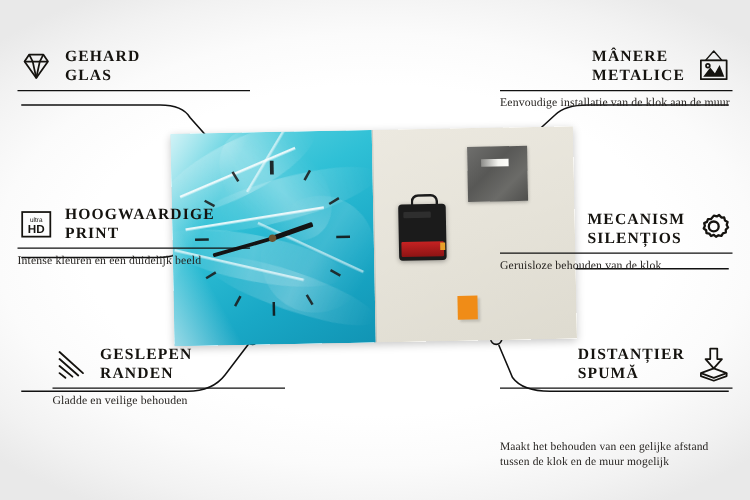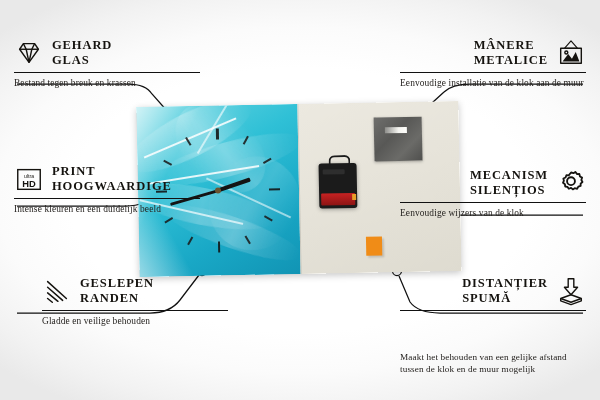--- a/index.html
+++ b/index.html
@@ -368,33 +368,32 @@
           <path d="M10 6 L13 12 L16 26"></path>
           <path d="M22 6 L19 12 L16 26"></path>
         </g>
       </svg>
       <div class="callout-title">
         <div>GEHARD</div>
         <div>GLAS</div>
       </div>
     </div>
     <div class="callout-rule"></div>
-    <div class="callout-desc">Bestand tegen breuk en krassen</div>
   </div>
 
   <div class="callout left" id="callout-hoogwaardige-print">
     <div class="callout-head">
       <svg class="callout-icon" viewBox="0 0 32 32">
         <rect x="4" y="6" width="24" height="21" fill="none" stroke="#15130f" stroke-width="1.5"></rect>
         <text x="16" y="14.5" font-family="Liberation Sans, sans-serif" font-size="5.5" text-anchor="middle" fill="#15130f">ultra</text>
         <text x="16" y="24" font-family="Liberation Sans, sans-serif" font-size="10" font-weight="bold" text-anchor="middle" fill="#15130f">HD</text>
       </svg>
       <div class="callout-title">
+        <div>HOOGWAARDIGE</div>
         <div>PRINT</div>
-        <div>HOOGWAARDIGE</div>
       </div>
     </div>
     <div class="callout-rule"></div>
     <div class="callout-desc">Intense kleuren en een duidelijk beeld</div>
   </div>
 
   <div class="callout left" id="callout-geslepen-randen">
     <div class="callout-head">
       <svg class="callout-icon" viewBox="0 0 32 32">
         <g stroke="#15130f" stroke-width="1.6" stroke-linecap="round">
@@ -439,21 +438,21 @@
           <path d="M16 4.5 L18.6 5.2 L20.6 3.9 L22.6 6.2 L25 6.1 L25.7 8.8 L28 10 L27.2 12.6 L28.4 14.8 L26.4 16.6 L26.4 19.1 L23.9 19.9 L22.6 22.2 L20 21.6 L17.9 22.9 L16 21.2 L13.6 22.2 L12 20.1 L9.6 19.7 L9.3 17.2 L7.2 15.7 L8.2 13.4 L7.6 11 L10 9.9 L10.9 7.5 L13.4 7.6 Z" transform="translate(0.4,0.4) scale(0.98)"></path>
           <circle cx="16" cy="14" r="4.2"></circle>
         </g>
       </svg>
       <div class="callout-title">
         <div>MECANISM</div>
         <div>SILENȚIOS</div>
       </div>
     </div>
     <div class="callout-rule"></div>
-    <div class="callout-desc">Eenvoudige wijzers van de klok</div>
+    <div class="callout-desc">Geruisloze behouden van de klok</div>
   </div>
 
   <div class="callout right" id="callout-distantier-spuma">
     <div class="callout-head">
       <svg class="callout-icon" viewBox="0 0 32 32">
         <g fill="none" stroke="#15130f" stroke-width="1.5" stroke-linejoin="round">
           <path d="M13 3 L19 3 L19 12 L23 12 L16 20 L9 12 L13 12 Z"></path>
           <path d="M16 20 L27 24 L16 28 L5 24 Z"></path>
           <path d="M5 24 L5 26.5 L16 30.5 L27 26.5 L27 24"></path>
         </g>

